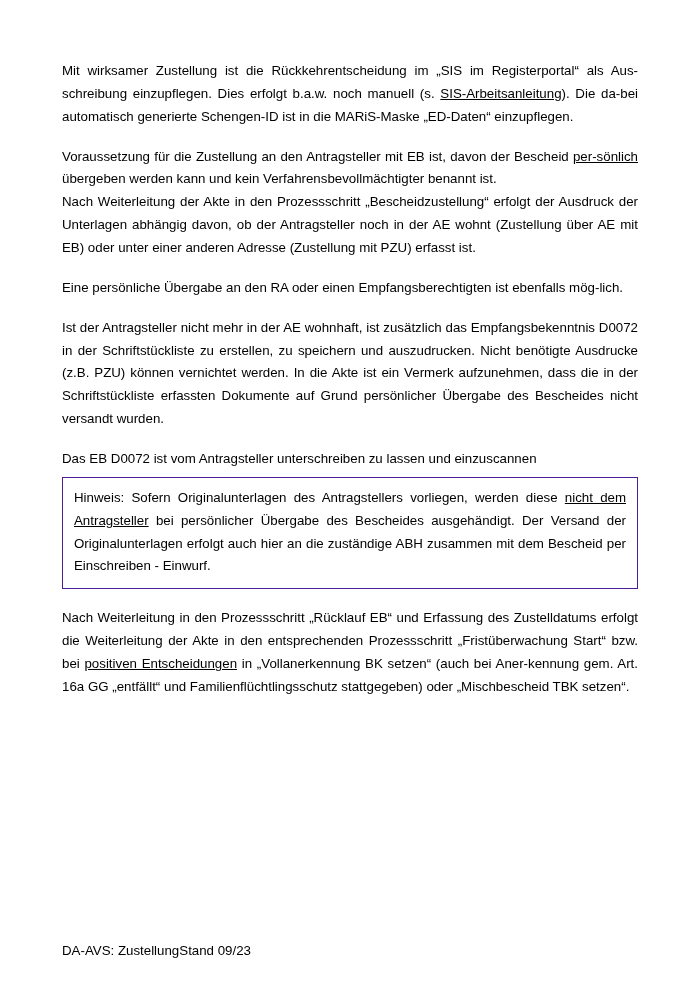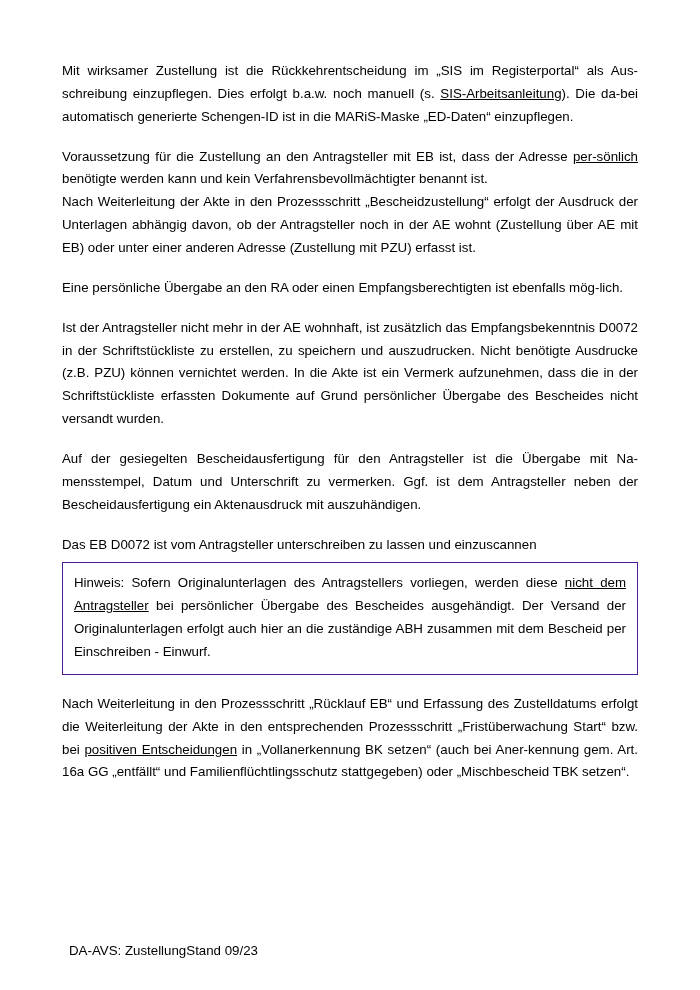--- a/index.html
+++ b/index.html
@@ -53,21 +53,21 @@
     box-sizing: border-box;
   }
   .note-box p {
     font-size: 13.3px;
     line-height: 1.72;
     margin: 0;
     text-align: justify;
   }
   .footer {
     position: absolute;
-    left: 69px;
+    left: 62px;
     right: 62px;
     bottom: 32px;
     font-size: 13.3px;
     display: flex;
     align-items: baseline;
   }
   .footer .f-left {
     flex: 0 0 auto;
   }
   .footer .f-center {
@@ -81,28 +81,27 @@
 </style>
 </head>
 <body>
 
 <div class="page">
   <div class="content">
 
     <p class="para"><span>Mit wirksamer Zustellung ist die Rückkehrentscheidung im „SIS im Registerportal“ als Aus-schreibung einzupflegen. Dies erfolgt b.a.w. noch manuell (s. </span><span class="ulink">SIS-Arbeitsanleitung</span><span>). Die da-bei automatisch generierte Schengen-ID ist in die MARiS-Maske „ED-Daten“ einzupflegen.</span></p>
 
 
-    <p class="para tight"><span>Voraussetzung für die Zustellung an den Antragsteller mit EB ist, dass der Adresse </span><span class="ulink">per-sönlich</span><span> benötigte werden kann und kein Verfahrensbevollmächtigter benannt ist.</span></p>
+    <p class="para tight"><span>Voraussetzung für die Zustellung an den Antragsteller mit EB ist, davon der Bescheid </span><span class="ulink">per-sönlich</span><span> übergeben werden kann und kein Verfahrensbevollmächtigter benannt ist.</span></p>
     <p class="para">Nach Weiterleitung der Akte in den Prozessschritt „Bescheidzustellung“ erfolgt der Ausdruck der Unterlagen abhängig davon, ob der Antragsteller noch in der AE wohnt (Zustellung über AE mit EB) oder unter einer anderen Adresse (Zustellung mit PZU) erfasst ist.</p>
 
     <p class="para">Eine persönliche Übergabe an den RA oder einen Empfangsberechtigten ist ebenfalls mög-lich.</p>
 
     <p class="para">Ist der Antragsteller nicht mehr in der AE wohnhaft, ist zusätzlich das Empfangsbekenntnis D0072 in der Schriftstückliste zu erstellen, zu speichern und auszudrucken. Nicht benötigte Ausdrucke (z.B. PZU) können vernichtet werden. In die Akte ist ein Vermerk aufzunehmen, dass die in der Schriftstückliste erfassten Dokumente auf Grund persönlicher Übergabe des Bescheides nicht versandt wurden.</p>
 
-    <p class="para">Auf der gesiegelten Bescheidausfertigung für den Antragsteller ist die Übergabe mit Na-mensstempel, Datum und Unterschrift zu vermerken. Ggf. ist dem Antragsteller neben der Bescheidausfertigung ein Aktenausdruck mit auszuhändigen.</p>
 
     <p class="para tight">Das EB D0072 ist vom Antragsteller unterschreiben zu lassen und einzuscannen</p>
 
     <div class="note-box">
       <p><span>Hinweis: Sofern Originalunterlagen des Antragstellers vorliegen, werden diese </span><span class="ulink">nicht dem Antragsteller</span><span> bei persönlicher Übergabe des Bescheides ausgehändigt. Der Versand der Originalunterlagen erfolgt auch hier an die zuständige ABH zusammen mit dem Bescheid per Einschreiben - Einwurf.</span></p>
     </div>
 
     <p class="para"><span>Nach Weiterleitung in den Prozessschritt „Rücklauf EB“ und Erfassung des Zustelldatums erfolgt die Weiterleitung der Akte in den entsprechenden Prozessschritt „Fristüberwachung Start“ bzw. bei </span><span class="ulink">positiven Entscheidungen</span><span> in „Vollanerkennung BK setzen“ (auch bei Aner-kennung gem. Art. 16a GG „entfällt“ und Familienflüchtlingsschutz stattgegeben) oder „Mischbescheid TBK setzen“.</span></p>
 
   </div>

